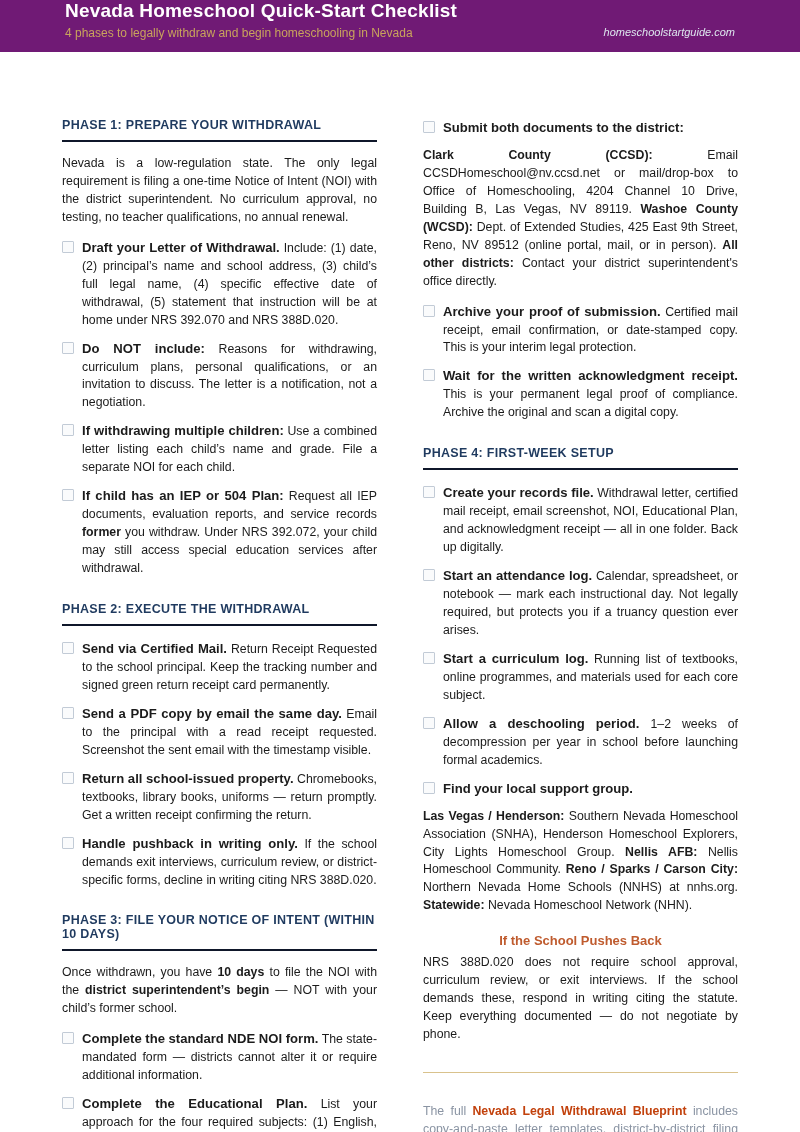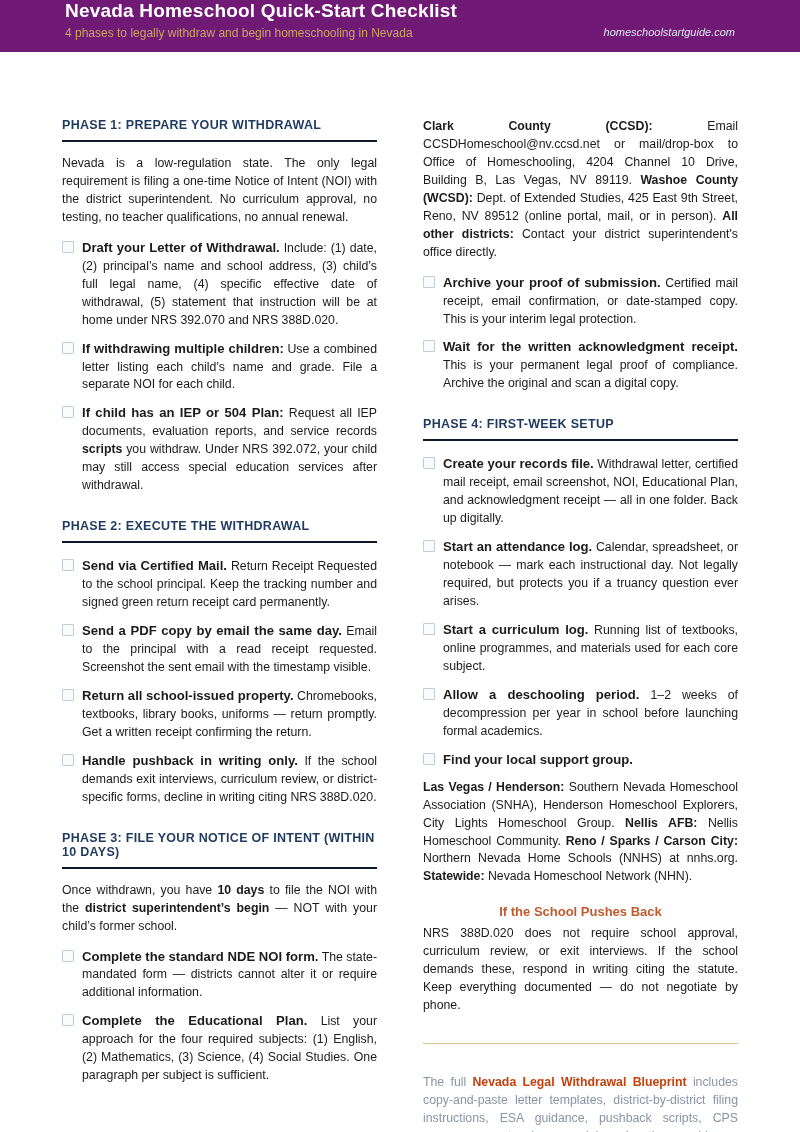--- a/index.html
+++ b/index.html
@@ -56,25 +56,29 @@
 
       <section>
         <h2 class="phase">PHASE 1: PREPARE YOUR WITHDRAWAL</h2>
         <p class="para"><span>Nevada is a low-regulation state. The only legal requirement is filing a one-time Notice of Intent (NOI) with the district superintendent. No curriculum approval, no testing, no teacher qualifications, no annual renewal.</span></p>
         <div class="item">
           <span class="cb"></span>
           <p class="itext"><span class="b">Draft your Letter of Withdrawal.</span><span> Include: (1) date, (2) principal’s name and school address, (3) child’s full legal name, (4) specific effective date of withdrawal, (5) statement that instruction will be at home under NRS 392.070 and NRS 388D.020.</span></p>
         </div>
         <div class="item">
           <span class="cb"></span>
+          <p class="itext"><span class="b">Do NOT include:</span><span> Reasons for withdrawing, curriculum plans, personal qualifications, or an invitation to discuss. The letter is a notification, not a negotiation.</span></p>
+        </div>
+        <div class="item">
+          <span class="cb"></span>
           <p class="itext"><span class="b">If withdrawing multiple children:</span><span> Use a combined letter listing each child’s name and grade. File a separate NOI for each child.</span></p>
         </div>
         <div class="item">
           <span class="cb"></span>
-          <p class="itext"><span class="b">If child has an IEP or 504 Plan:</span><span> Request all IEP documents, evaluation reports, and service records </span><span class="b">scripts</span><span> you withdraw. Under NRS 392.072, your child may still access special education services after withdrawal.</span></p>
+          <p class="itext"><span class="b">If child has an IEP or 504 Plan:</span><span> Request all IEP documents, evaluation reports, and service records </span><span class="b">former</span><span> you withdraw. Under NRS 392.072, your child may still access special education services after withdrawal.</span></p>
         </div>
       </section>
 
       <section>
         <h2 class="phase">PHASE 2: EXECUTE THE WITHDRAWAL</h2>
         <div class="item">
           <span class="cb"></span>
           <p class="itext"><span class="b">Send via Certified Mail.</span><span> Return Receipt Requested to the school principal. Keep the tracking number and signed green return receipt card permanently.</span></p>
         </div>
         <div class="item">
@@ -102,20 +106,24 @@
           <span class="cb"></span>
           <p class="itext"><span class="b">Complete the Educational Plan.</span><span> List your approach for the four required subjects: (1) English, (2) Mathematics, (3) Science, (4) Social Studies. One paragraph per subject is sufficient.</span></p>
         </div>
       </section>
 
     </div>
 
     <div class="col">
 
       <section>
+        <div class="item">
+          <span class="cb"></span>
+          <p class="itext"><span class="b">Submit both documents to the district:</span></p>
+        </div>
         <p class="para"><span class="b">Clark County (CCSD):</span><span> Email CCSDHomeschool@nv.ccsd.net or mail/drop-box to Office of Homeschooling, 4204 Channel 10 Drive, Building B, Las Vegas, NV 89119. </span><span class="b">Washoe County (WCSD):</span><span> Dept. of Extended Studies, 425 East 9th Street, Reno, NV 89512 (online portal, mail, or in person). </span><span class="b">All other districts:</span><span> Contact your district superintendent's office directly.</span></p>
         <div class="item">
           <span class="cb"></span>
           <p class="itext"><span class="b">Archive your proof of submission.</span><span> Certified mail receipt, email confirmation, or date-stamped copy. This is your interim legal protection.</span></p>
         </div>
         <div class="item">
           <span class="cb"></span>
           <p class="itext"><span class="b">Wait for the written acknowledgment receipt.</span><span> This is your permanent legal proof of compliance. Archive the original and scan a digital copy.</span></p>
         </div>
       </section>

